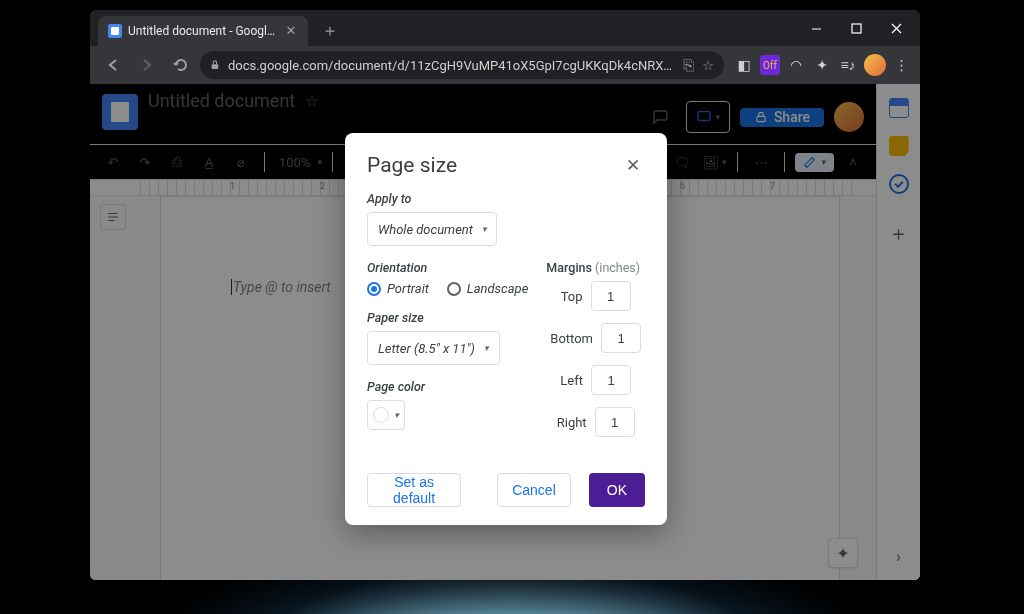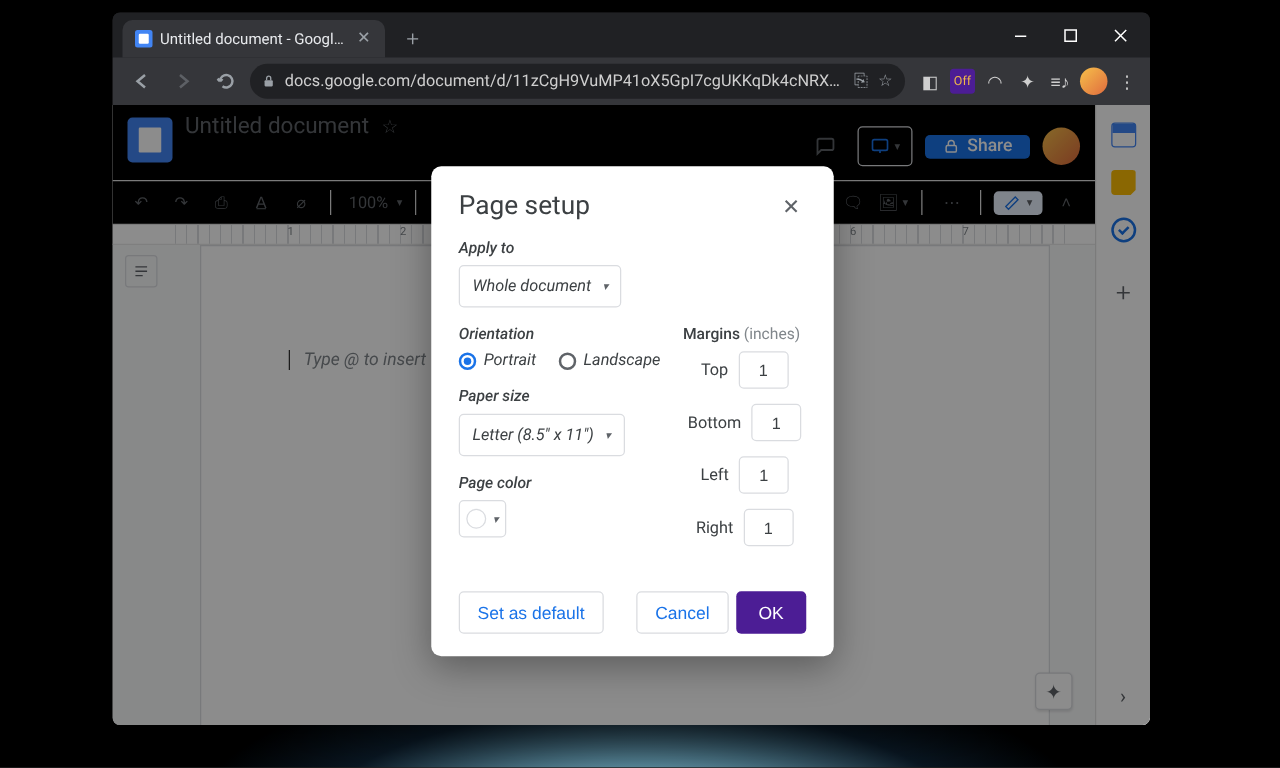--- a/index.html
+++ b/index.html
@@ -100,21 +100,21 @@
 
   
   .ruler{position:absolute;top:96px;left:0;right:0;height:16px;background:#fff;border-bottom:1px solid #e8e8e8;}
   .ruler-inner{position:absolute;left:50px;right:20px;top:0;bottom:0;background:repeating-linear-gradient(90deg,#dadce0 0 1px,transparent 1px 9px);}
   .ruler-num{position:absolute;top:1px;font-size:9px;color:#80868b;}
 
   
   .canvas{position:absolute;top:112px;left:0;right:0;bottom:0;background:#f8f9fa;overflow:hidden;}
   .outline-btn{position:absolute;left:10px;top:8px;width:26px;height:26px;border:1px solid #dadce0;border-radius:3px;display:flex;align-items:center;justify-content:center;color:#5f6368;cursor:pointer;}
   .paper{position:absolute;left:70px;top:0;width:680px;height:500px;background:#fff;border:1px solid #dadce0;padding:80px 70px;}
-  .placeholder{color:#80868b;font-style:italic;font-size:14px;border-left:1px solid #333;padding-left:11px;}
+  .placeholder{color:#80868b;font-style:italic;font-size:14px;border-left:1px solid #333;padding-left:1px;}
   .explore-btn{position:absolute;right:18px;bottom:12px;width:30px;height:30px;background:#fff;border:1px solid #dadce0;border-radius:4px;box-shadow:0 1px 2px rgba(0,0,0,.1);display:flex;align-items:center;justify-content:center;color:#5f6368;cursor:pointer;}
 
   
   .sidepanel{width:44px;background:#fff;border-left:1px solid #e0e0e0;display:flex;flex-direction:column;align-items:center;padding-top:14px;gap:18px;}
   .sp-ic{width:20px;height:20px;border-radius:3px;cursor:pointer;}
   .sp-cal{background:linear-gradient(#4285f4 40%,#fff 40%); border:1px solid #4285f4;}
   .sp-keep{background:#fbbc04;clip-path:polygon(0 0,100% 0,100% 80%,80% 100%,0 100%);}
   .sp-tasks{border:2.5px solid #1a73e8;border-radius:50%;position:relative;}
   .sp-tasks::after{content:"";position:absolute;left:4px;top:5px;width:6px;height:3px;border-left:2.5px solid #1a73e8;border-bottom:2.5px solid #1a73e8;transform:rotate(-45deg);}
   .sp-plus{color:#5f6368;font-size:20px;cursor:pointer;margin-top:8px;}
@@ -147,21 +147,21 @@
   .radio{display:flex;align-items:center;gap:6px;font-size:13px;color:#3c4043;cursor:pointer;}
   .r-outer{width:14px;height:14px;border-radius:50%;border:2px solid #5f6368;display:flex;align-items:center;justify-content:center;}
   .radio.sel .r-outer{border-color:#1a73e8;}
   .r-inner{width:6px;height:6px;border-radius:50%;}
   .radio.sel .r-inner{background:#1a73e8;}
   .color-swatch{border:1px solid #dadce0;border-radius:4px;width:38px;height:30px;display:flex;align-items:center;justify-content:center;gap:2px;cursor:pointer;}
   .swatch-circle{width:16px;height:16px;border-radius:50%;border:1px solid #dadce0;background:#fff;}
   .margin-row{display:flex;align-items:center;justify-content:center;margin-bottom:12px;gap:8px;}
   .margin-row label{font-size:13px;color:#3c4043;}
   .margin-row input{width:40px;height:30px;border:1px solid #dadce0;border-radius:4px;text-align:center;font-size:13px;color:#3c4043;}
-  .modal-footer{display:flex;align-items:flex-end;margin-top:24px;gap:6px;}
+  .modal-footer{display:flex;align-items:flex-end;margin-top:24px;gap:18px;}
   .btn-ghost{border:1px solid #dadce0;background:#fff;color:#1a73e8;border-radius:4px;height:34px;padding:0 14px;font-size:14px;font-weight:500;cursor:pointer;}
   .btn-primary{border:none;background:#4c1d95;color:#fff;border-radius:4px;height:34px;padding:0 18px;font-size:14px;font-weight:500;cursor:pointer;}
   .spacer{flex:1;}
 </style>
 </head>
 <body>
 
 <div class="wallpaper"></div>
 
 <div class="browser">
@@ -214,21 +214,21 @@
           <path d="M4 5 V3 a2 2 0 0 1 4 0 V5" fill="none" stroke="#9aa0a6" stroke-width="1.3"></path>
         </svg>
       <span class="addr-text">docs.google.com/document/d/11zCgH9VuMP41oX5GpI7cgUKKqDk4cNRXCjPUNkD_ad8/edit</span>
       <div class="addr-right">
         <span style="font-size:14px;">⎘</span>
         <span>☆</span>
       </div>
     </div>
     <div class="ext-row">
       <span class="ext-ic">◧</span>
-      <span class="ext-ic" style="font-size:10px;color:#f0b74a;background:#4c1d95;border-radius:3px;padding:1px 2px;">Off</span>
+      <span class="ext-ic" style="font-size:10px;color:#f0b74a;background:#6d28d9;border-radius:3px;padding:1px 2px;">Off</span>
       <span class="ext-ic">◠</span>
       <span class="ext-ic">✦</span>
       <span class="ext-ic">≡♪</span>
       <span class="avatar"></span>
       <span class="ext-ic moreDots">⋮</span>
     </div>
   </div>
 
   <div class="page">
     <div class="app">
@@ -331,21 +331,21 @@
       <div class="sp-plus" style="font-size:16px;margin-bottom:14px;">›</div>
     </div>
 
     <div class="dim"></div>
 
   </div>
 </div>
 
 <div class="modal">
   <div class="modal-hdr">
-    <div class="modal-title">Page setup</div>
+    <div class="modal-title">Page size</div>
     <div class="modal-close">✕</div>
   </div>
 
   <div class="sec">
     <div class="m-label">Apply to</div>
     <div class="select">
       <span>Whole document</span>
         <span class="arrow-dn">▾</span>
     </div>
   </div>

